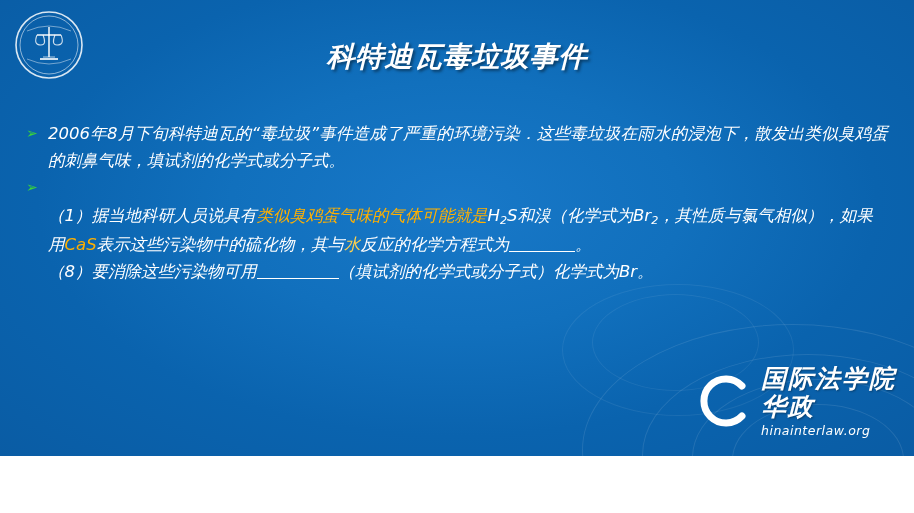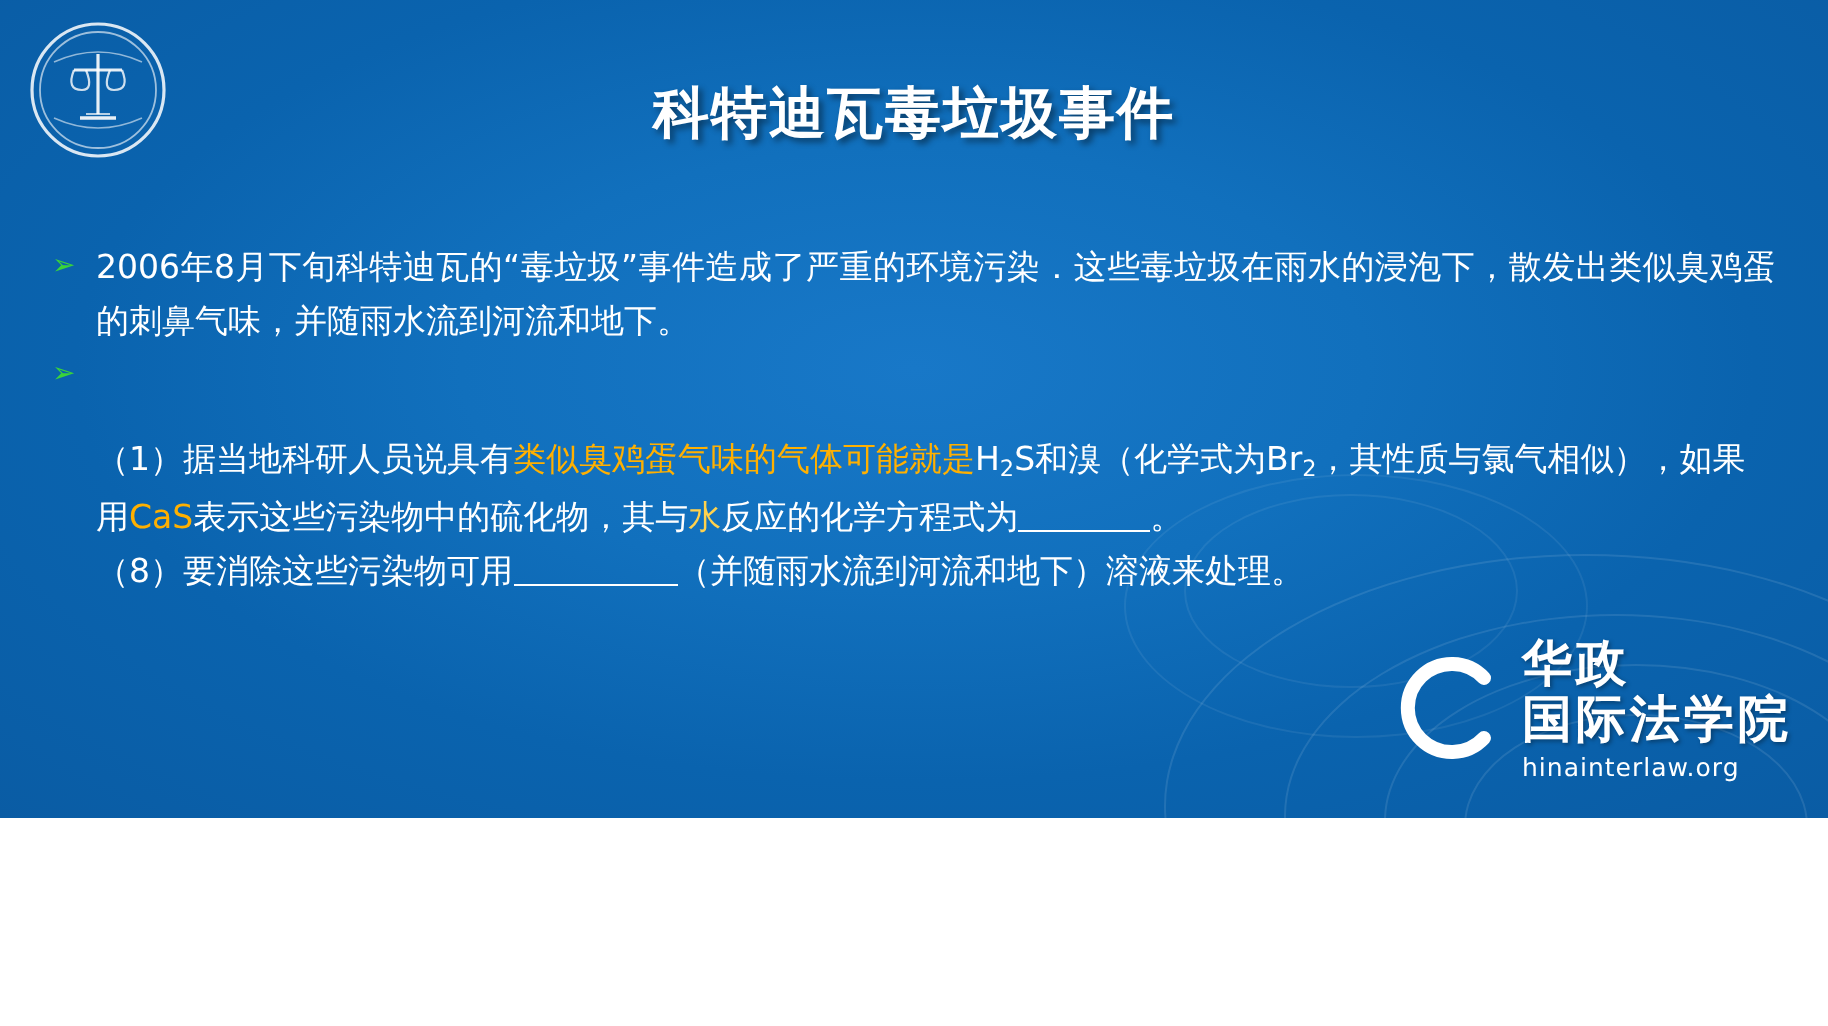--- a/index.html
+++ b/index.html
@@ -8,23 +8,24 @@
   }
   body {
     width: 914px;
     height: 513px;
     overflow: hidden;
     font-family: "Liberation Sans", sans-serif;
   }
   .slide {
     position: relative;
     width: 914px;
-    height: 409px;
+    height: 456px;
     background: radial-gradient(ellipse at 50% 45%, #1878c8 0%, #1170bd 35%, #0a63ae 65%, #0a5ca4 100%);
     overflow: hidden;
+    font-style: italic;
   }
   
   .ripple {
     position: absolute;
     border: 1px solid rgba(255,255,255,0.10);
     border-radius: 50%;
     pointer-events: none;
   }
   .r1 { right: -90px;  bottom: -120px; width: 420px; height: 250px; }
   .r2 { right: -60px;  bottom: -100px; width: 330px; height: 200px; }
@@ -80,21 +81,21 @@
   }
   .bullet-text {
     flex: 1;
     text-align: justify;
   }
   .empty-bullet {
     height: 26px;
   }
   .para-block {
     margin-left: 22px;
-    margin-top: 16px;
+    margin-top: 2px;
   }
   .para {
     text-indent: 0;
   }
   .hl-orange { color: #ffb000; }
   .hl-yellow { color: #ffd24d; }
   sub { font-size: 0.68em; vertical-align: -0.25em; }
   sup { font-size: 0.68em; vertical-align: 0.45em; }
   .blank {
     display: inline-block;
@@ -164,48 +165,48 @@
       <path d="M14 50 Q36 60 58 50" fill="none" stroke="#ffffff" stroke-width="0.8" opacity="0.55"></path>
     </svg>
   </div>
 
   <div class="title">科特迪瓦毒垃圾事件</div>
 
   <div class="body-area">
 
     <div class="bullet-row">
       <span class="bullet">➢</span>
-      <span class="bullet-text">2006年8月下旬科特迪瓦的“毒垃圾”事件造成了严重的环境污染．这些毒垃圾在雨水的浸泡下，散发出类似臭鸡蛋的刺鼻气味，并随雨水流到河流和地下。</span>
+      <span class="bullet-text">2006年8月下旬科特迪瓦的“毒垃圾”事件造成了严重的环境污染．这些毒垃圾在雨水的浸泡下，散发出类似臭鸡蛋的刺鼻气味，填试剂的化学式或分子式。</span>
     </div>
 
     <div class="bullet-row empty-bullet">
       <span class="bullet">➢</span>
       <span class="bullet-text"></span>
     </div>
 
     <div class="para-block">
 
       <div class="para">
         <span>（1）据当地科研人员说具有</span><span class="hl-orange">类似臭鸡蛋气味的气体可能就是</span><span>H</span><sub>2</sub><span>S和溴（化学式为Br</span><sub>2</sub><span>，其性质与氯气相似），如果用</span><span class="hl-orange">CaS</span><span>表示这些污染物中的硫化物，其与</span><span class="hl-yellow">水</span><span>反应的化学方程式为</span><span class="blank"></span><span>。</span>
       </div>
 
 
       <div class="para">
-        <span>（8）要消除这些污染物可用</span><span class="blank wide"></span><span>（并随雨水流到河流和地下）溶液来处理。</span>
+        <span>（8）要消除这些污染物可用</span><span class="blank wide"></span><span>（填试剂的化学式或分子式）化学式为Br。</span>
       </div>
 
     </div>
   </div>
 
   <div class="logo">
     <div class="logo-c">
       <svg width="58" height="58" viewBox="0 0 58 58">
         <path d="M47 14 A22 22 0 1 0 47 44" fill="none" stroke="#ffffff" stroke-width="7" stroke-linecap="round"></path>
       </svg>
     </div>
     <div class="logo-text">
+      <div class="logo-cn small">国际法学院</div>
       <div class="logo-cn">华政</div>
-      <div class="logo-cn small">国际法学院</div>
       <div class="logo-url">hinainterlaw.org</div>
     </div>
   </div>
 
 </div>
 
 </body></html>

